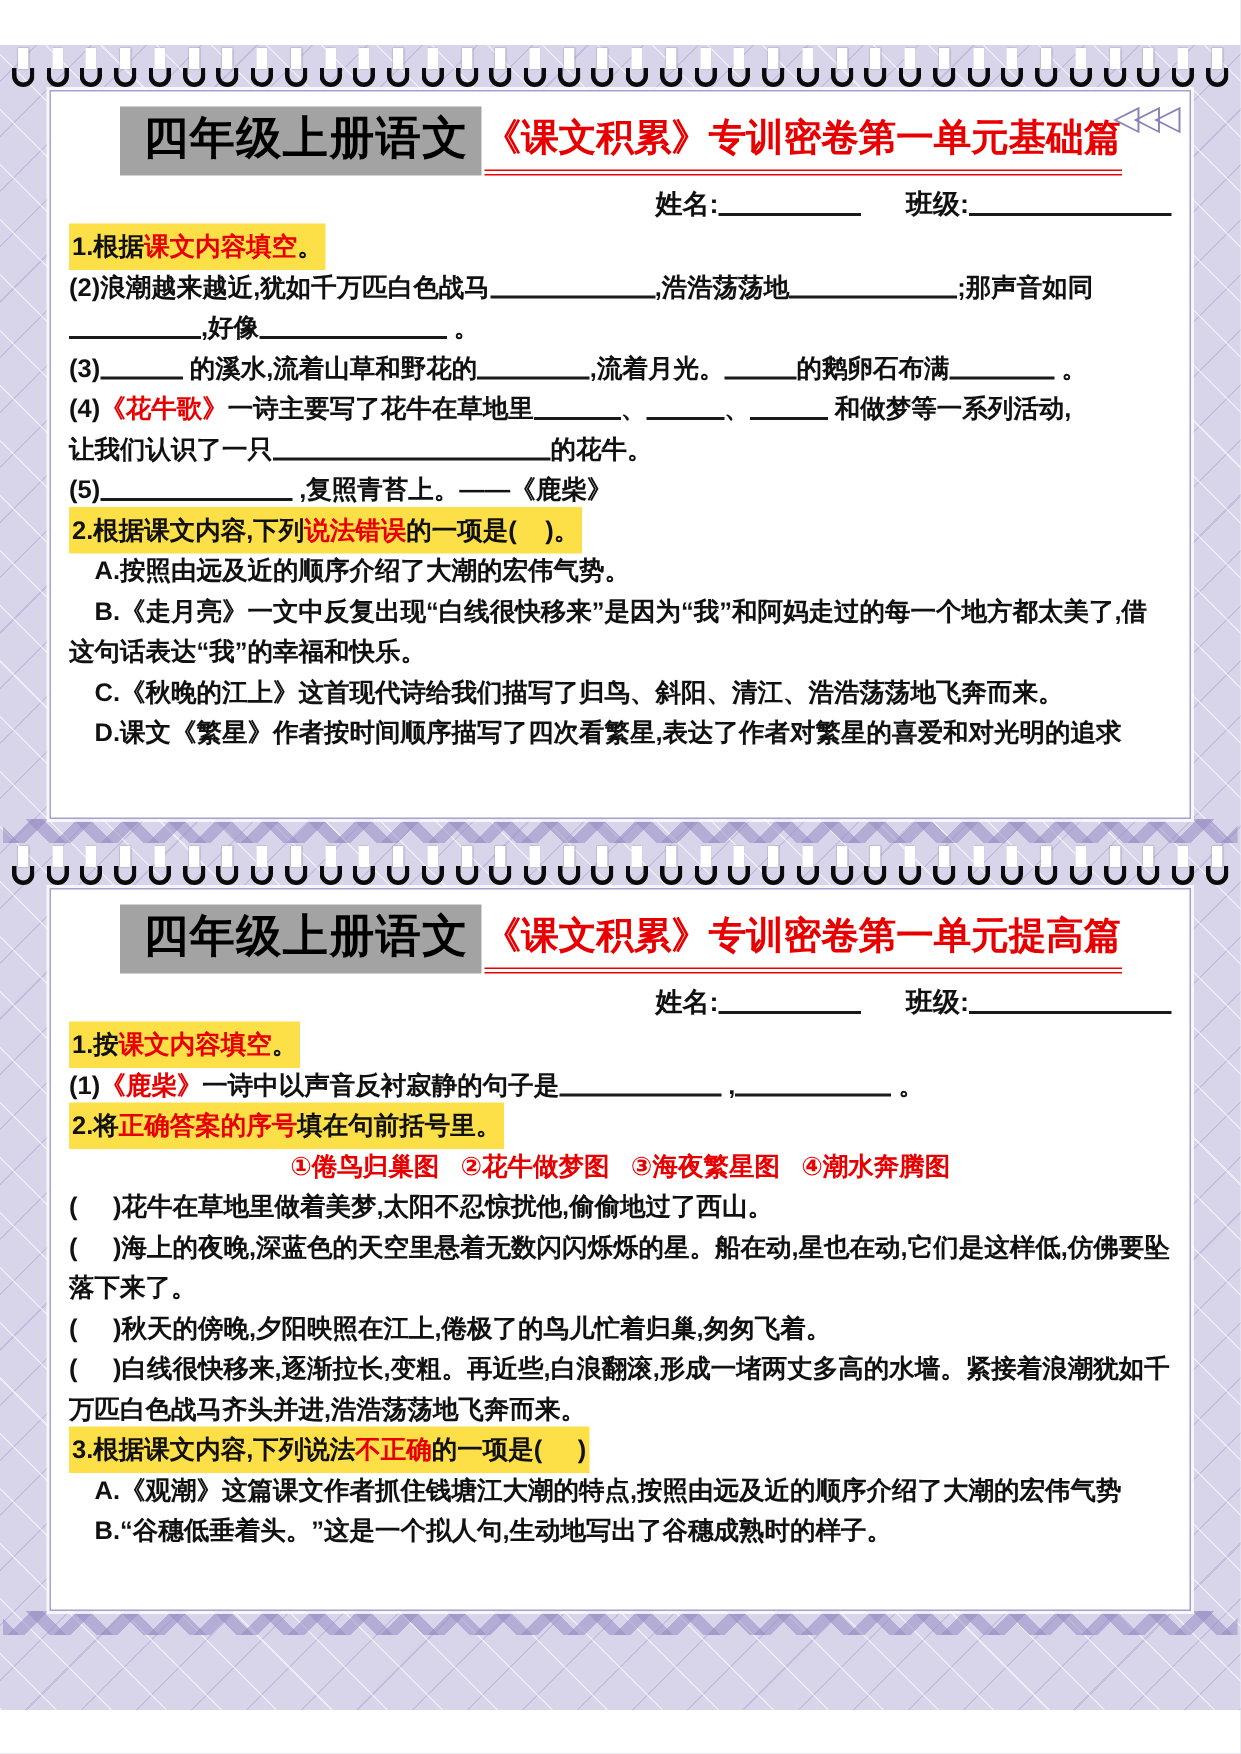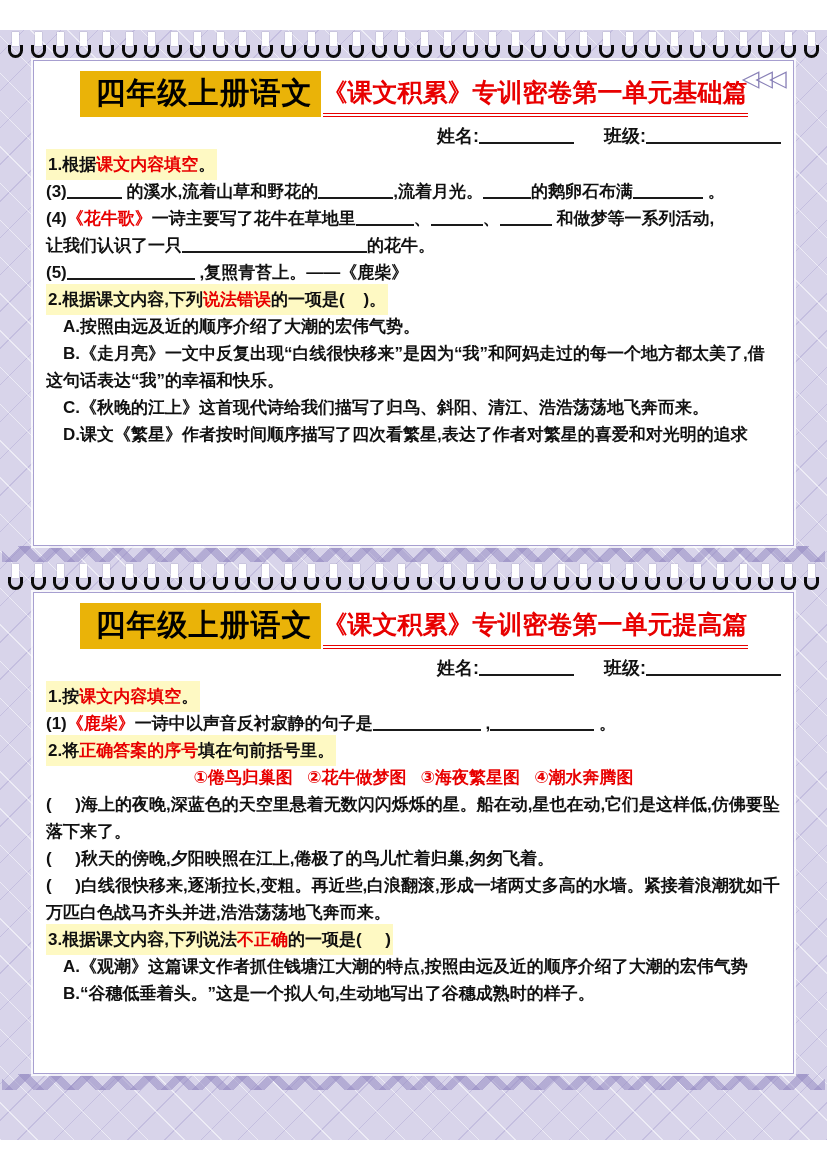--- a/index.html
+++ b/index.html
@@ -36,37 +36,37 @@
     background-color:transparent;
     background-image:
       repeating-linear-gradient(45deg, rgba(150,140,195,.55) 0 8px, transparent 8px 22px),
       repeating-linear-gradient(-45deg, rgba(150,140,195,.55) 0 8px, transparent 8px 22px);
   }
   .title-row{
     display:flex;align-items:flex-end;justify-content:center;
     padding-top:8px;margin-bottom:4px;white-space:nowrap;
   }
   .title-black{
-    background:#eab308;color:#000;font-size:30px;line-height:40px;
+    background:#a3a3a3;color:#000;font-size:30px;line-height:40px;
     padding:2px 8px 4px 16px;letter-spacing:1px;
   }
   .title-red{
     color:#e80000;font-size:25px;line-height:34px;
     border-bottom:4px double #e80000;padding-bottom:4px;margin-left:2px;
   }
   .arrows{
     position:absolute;top:6px;right:10px;color:#8a82b8;
     font-size:23px;letter-spacing:-4px;line-height:1;
   }
   .content .line{font-size:17px;line-height:27px;margin:0;}
   .line.center{text-align:center;}
   .line.indent{text-indent:17px;}
   .line.namerow{font-size:18px;line-height:30px;text-align:right;}
   .red{color:#e80000;}
-  .hl{background:#fef9c3;padding:6px 2px;}
+  .hl{background:#fde047;padding:6px 2px;}
   .blank{
     display:inline-block;border-bottom:2px solid #1a1a1a;height:15px;
     vertical-align:-2px;
   }
 </style>
 </head>
 <body>
 
 <div class="bg">
 
@@ -219,20 +219,21 @@
 
   <div class="card card1">
     <div class="arrows">◁◁◁</div>
     <div class="title-row">
       <span class="title-black">四年级上册语文</span>
         <span class="title-red">《课文积累》专训密卷第一单元基础篇</span>
     </div>
     <div class="content">
         <p class="line center namerow"><span>姓名:</span><span class="blank" style="width: 95px;"></span><span>&nbsp;&nbsp;&nbsp;&nbsp;&nbsp;&nbsp;</span><span>班级:</span><span class="blank" style="width: 135px;"></span></p>
         <p class="line"><span class="hl"><span>1.根据</span><span class="red">课文内容填空</span><span>。</span></span></p>
+        <p class="line"><span>(2)浪潮越来越近,犹如千万匹白色战马</span><span class="blank" style="width: 110px;"></span><span>,浩浩荡荡地</span><span class="blank" style="width: 112px;"></span><span>;那声音如同</span><span class="blank" style="width: 88px;"></span><span>,好像</span><span class="blank" style="width: 125px;"></span><span>&nbsp;。</span></p>
         <p class="line"><span>(3)</span><span class="blank" style="width: 55px;"></span><span>&nbsp;的溪水,流着山草和野花的</span><span class="blank" style="width: 75px;"></span><span>,流着月光。</span><span class="blank" style="width: 48px;"></span><span>的鹅卵石布满</span><span class="blank" style="width: 70px;"></span><span>&nbsp;。</span></p>
         <p class="line"><span>(4)</span><span class="red">《花牛歌》</span><span>一诗主要写了花牛在草地里</span><span class="blank" style="width: 58px;"></span><span>、</span><span class="blank" style="width: 52px;"></span><span>、</span><span class="blank" style="width: 52px;"></span><span>&nbsp;和做梦等一系列活动,</span></p>
         <p class="line"><span>让我们认识了一只</span><span class="blank" style="width: 185px;"></span><span>的花牛。</span></p>
         <p class="line"><span>(5)</span><span class="blank" style="width: 128px;"></span><span>&nbsp;,复照青苔上。——《鹿柴》</span></p>
         <p class="line"><span class="hl"><span>2.根据课文内容,下列</span><span class="red">说法错误</span><span>的一项是(&nbsp;&nbsp;&nbsp;&nbsp;)。</span></span></p>
         <p class="line indent"><span>A.按照由远及近的顺序介绍了大潮的宏伟气势。</span></p>
         <p class="line indent"><span>B.《走月亮》一文中反复出现“白线很快移来”是因为“我”和阿妈走过的每一个地方都太美了,借这句话表达“我”的幸福和快乐。</span></p>
         <p class="line indent"><span>C.《秋晚的江上》这首现代诗给我们描写了归鸟、斜阳、清江、浩浩荡荡地飞奔而来。</span></p>
         <p class="line indent"><span>D.课文《繁星》作者按时间顺序描写了四次看繁星,表达了作者对繁星的喜爱和对光明的追求</span></p>
       </div>
@@ -391,20 +392,21 @@
     <div class="title-row">
       <span class="title-black">四年级上册语文</span>
         <span class="title-red">《课文积累》专训密卷第一单元提高篇</span>
     </div>
     <div class="content">
         <p class="line center namerow"><span>姓名:</span><span class="blank" style="width: 95px;"></span><span>&nbsp;&nbsp;&nbsp;&nbsp;&nbsp;&nbsp;</span><span>班级:</span><span class="blank" style="width: 135px;"></span></p>
         <p class="line"><span class="hl"><span>1.按</span><span class="red">课文内容填空</span><span>。</span></span></p>
         <p class="line"><span>(1)</span><span class="red">《鹿柴》</span><span>一诗中以声音反衬寂静的句子是</span><span class="blank" style="width: 108px;"></span><span>&nbsp;,</span><span class="blank" style="width: 104px;"></span><span>&nbsp;。</span></p>
         <p class="line"><span class="hl"><span>2.将</span><span class="red">正确答案的序号</span><span>填在句前括号里。</span></span></p>
         <p class="line center"><span class="red">①倦鸟归巢图&nbsp;&nbsp;&nbsp;②花牛做梦图&nbsp;&nbsp;&nbsp;③海夜繁星图&nbsp;&nbsp;&nbsp;④潮水奔腾图</span></p>
+        <p class="line"><span>(&nbsp;&nbsp;&nbsp;&nbsp;&nbsp;)花牛在草地里做着美梦,太阳不忍惊扰他,偷偷地过了西山。</span></p>
         <p class="line"><span>(&nbsp;&nbsp;&nbsp;&nbsp;&nbsp;)海上的夜晚,深蓝色的天空里悬着无数闪闪烁烁的星。船在动,星也在动,它们是这样低,仿佛要坠落下来了。</span></p>
         <p class="line"><span>(&nbsp;&nbsp;&nbsp;&nbsp;&nbsp;)秋天的傍晚,夕阳映照在江上,倦极了的鸟儿忙着归巢,匆匆飞着。</span></p>
         <p class="line"><span>(&nbsp;&nbsp;&nbsp;&nbsp;&nbsp;)白线很快移来,逐渐拉长,变粗。再近些,白浪翻滚,形成一堵两丈多高的水墙。紧接着浪潮犹如千万匹白色战马齐头并进,浩浩荡荡地飞奔而来。</span></p>
         <p class="line"><span class="hl"><span>3.根据课文内容,下列说法</span><span class="red">不正确</span><span>的一项是(&nbsp;&nbsp;&nbsp;&nbsp;&nbsp;)</span></span></p>
         <p class="line indent"><span>A.《观潮》这篇课文作者抓住钱塘江大潮的特点,按照由远及近的顺序介绍了大潮的宏伟气势</span></p>
         <p class="line indent"><span>B.“谷穗低垂着头。”这是一个拟人句,生动地写出了谷穗成熟时的样子。</span></p>
       </div>
   </div>
 
   <div class="zigzag"></div>

